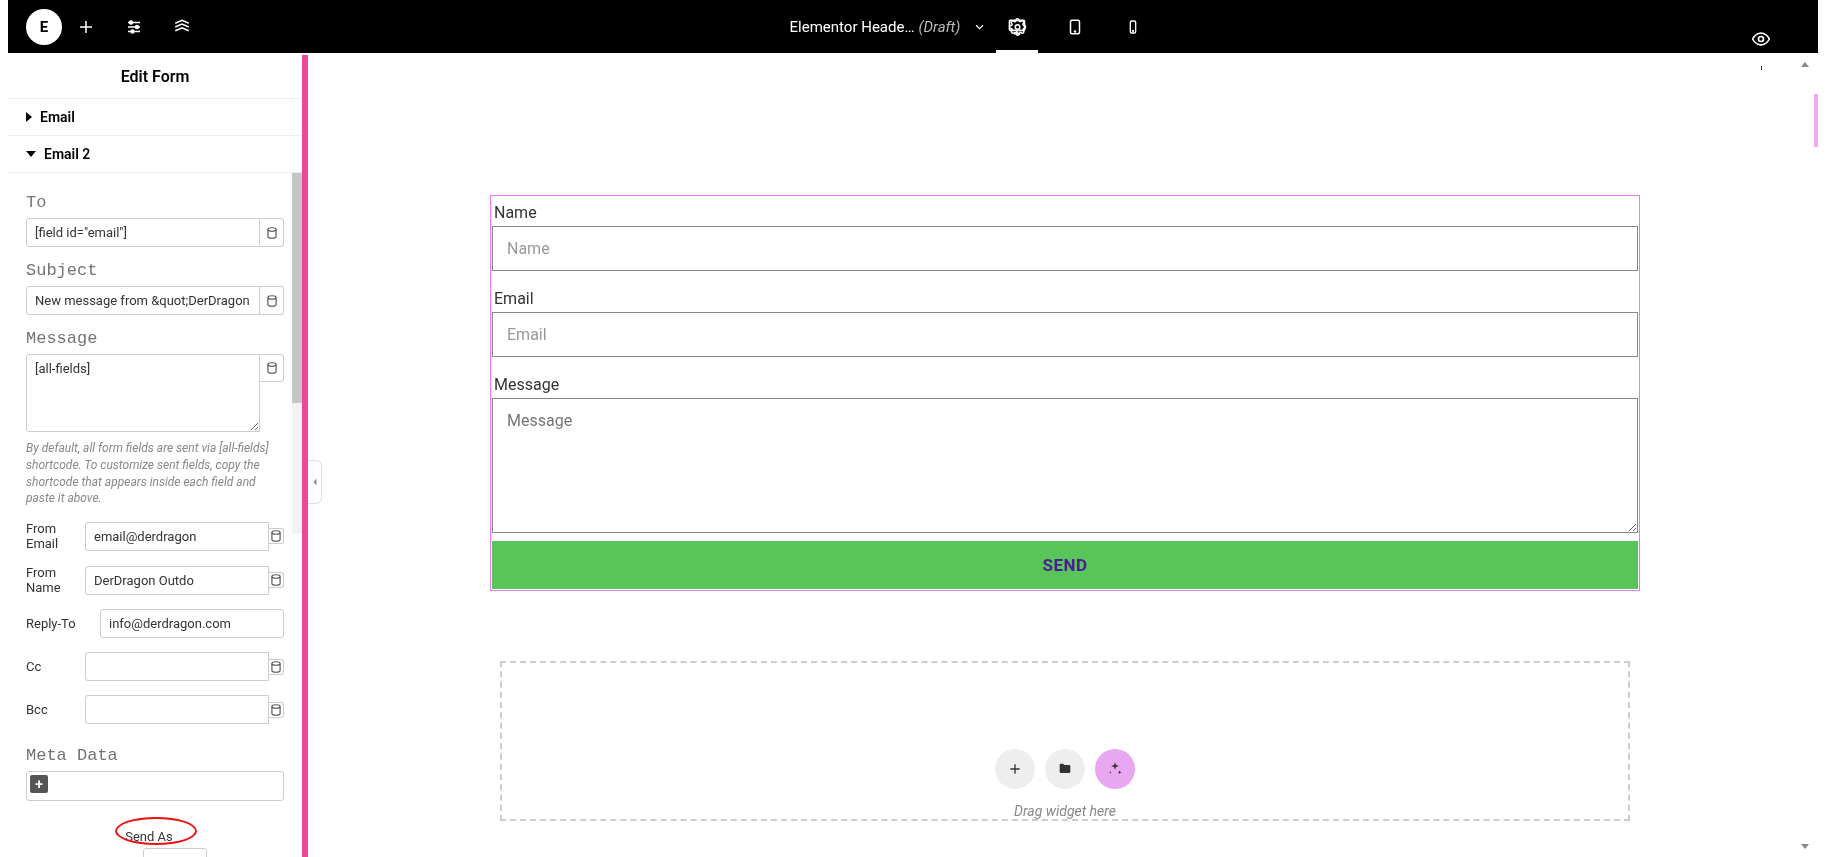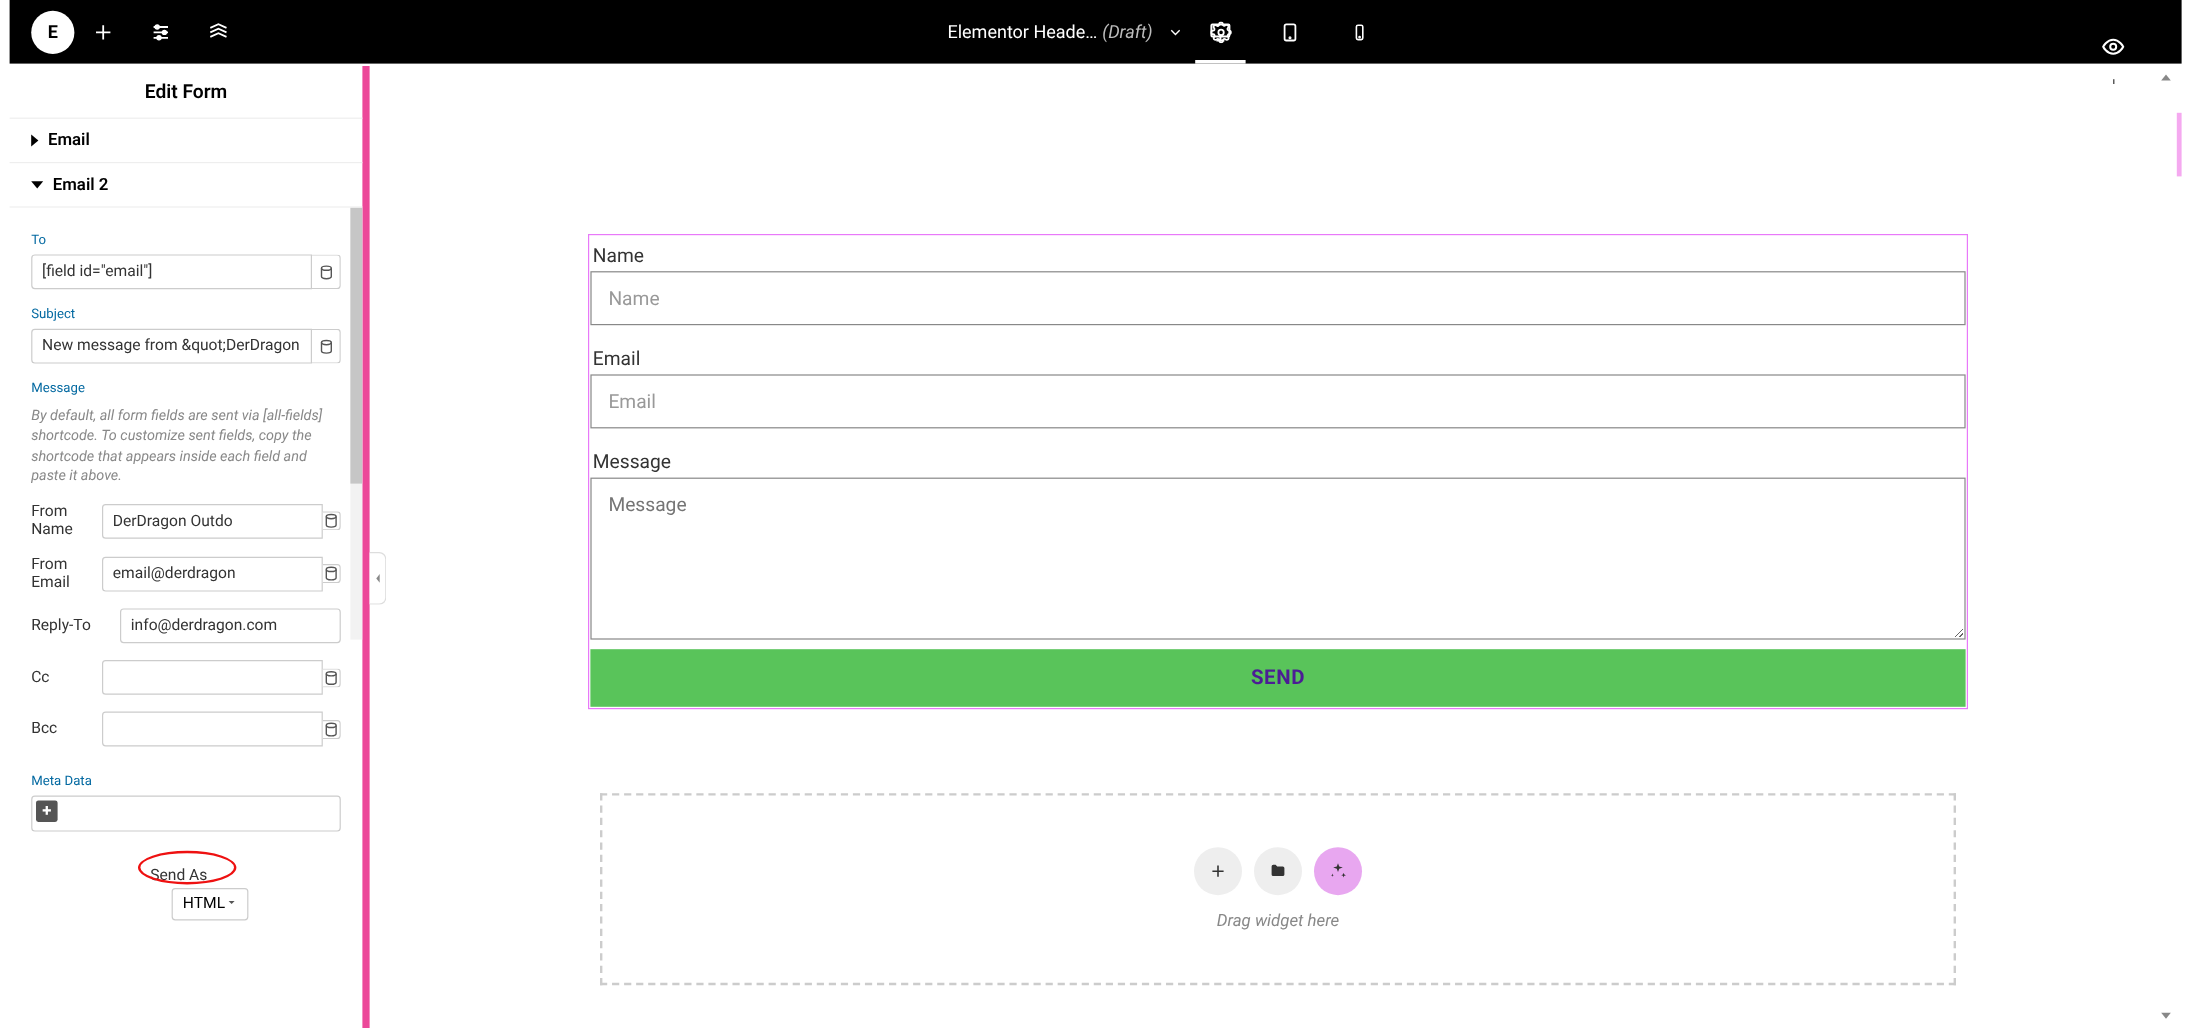--- a/index.html
+++ b/index.html
@@ -33,21 +33,21 @@
   .panel-title { text-align:center; font-size:16px; font-weight:600; padding:12px 0; border-bottom:1px solid #eee;}
   .section-row { display:flex; align-items:center; gap:8px; padding:10px 18px; font-size:14px; font-weight:600; border-bottom:1px solid #eee; cursor:pointer;}
   .caret { width:0;height:0;display:inline-block;}
   .caret.right { border-top:5px solid transparent;border-bottom:5px solid transparent;border-left:6px solid #000;}
   .caret.down { border-left:5px solid transparent;border-right:5px solid transparent;border-top:6px solid #000;}
 
   .panel-body { height: calc(100% - 105px); overflow:hidden; position:relative; padding:6px 18px 20px 18px;}
   .scroll-track { position:absolute; right:0; top:0; width:10px; height:360px; background:#f2f2f2; }
   .scroll-thumb { position:absolute; right:0; top:0; width:10px; height:230px; background:#c6c6c6; border-radius:0;}
 
-  .fld-label { font-size:11px; color:#0369a1; margin-top:14px; margin-bottom:6px; display:block;}
+  .fld-label { font-size:17px; color:#737373; margin-top:14px; margin-bottom:6px; display:block;font-family:Liberation Mono, monospace;}
   .input-row { display:flex; align-items:stretch; gap:0;}
   .txt, .txtarea, .sel { flex:1; border:1px solid #ccc; background:#fff; font-size:13px; padding:6px 8px; color:#333; border-radius:3px 0 0 3px;}
   .txtarea { min-height:78px; resize:both; border-radius:3px 0 0 3px;}
   .mini-btn { width:24px; border:1px solid #ccc; border-left:none; background:#fff; display:flex;align-items:center;justify-content:center; color:#555; cursor:pointer; border-radius:0 3px 3px 0;}
   .mini-btn svg{width:14px;height:14px;}
 
   .row-half { display:flex; align-items:center; margin-top:14px;}
   .row-half .half-label{ width:120px; font-size:13px; color:#333;}
   .row-half .txt { border-radius:3px 0 0 3px;}
 
@@ -67,21 +67,21 @@
 
   
   .canvas { position:absolute; left:330px; right:12px; top:70px; bottom:0; background:#fff; overflow:auto;}
   .form-outline{ margin:125px auto 0 160px; width:1150px; border:1px solid #e879f9; padding:1px;}
   .form-label{ font-size:16px; color:#333; margin:6px 0 4px 2px;}
   .form-input{ width:100%; border:1px solid #888; padding:12px 14px; font-size:16px; color:#888;}
   .form-input::placeholder{color:#999;}
   .form-ta{ width:100%; border:1px solid #888; padding:12px 14px; font-size:16px; height:135px; resize:both;}
   .send-btn{ width:100%; background:#59c45a; color:#4c1d95; font-weight:700; text-align:center; padding:14px 0; font-size:17px; letter-spacing:0.5px; cursor:pointer; margin-top:4px;}
 
-  .dropzone{ margin:70px auto 0 170px; width:1130px; height:160px; border:2px dashed #ccc; display:flex; flex-direction:column; align-items:center; justify-content:center; gap:14px;}
+  .dropzone{ margin:70px auto 0 170px; width:1130px; height:160px; border:2px dashed #ccc; display:flex; flex-direction:column; align-items:center; justify-content:flex-end; gap:14px;}
   .dz-icons{ display:flex; gap:10px;}
   .dz-ic{ width:40px;height:40px;border-radius:50%;background:#eee;display:flex;align-items:center;justify-content:center;cursor:pointer;}
   .dz-ic.pink{ background:#e8a7f0;}
   .dz-text{ font-size:14px; color:#888; font-style:italic;}
   
   .canvas-scroll-up{position:absolute; right:14px; top:58px; width:14px;height:14px; cursor:pointer; display:flex;align-items:center;justify-content:center;}
   .canvas-scroll-dn{position:absolute; right:14px; bottom:4px; width:14px;height:14px; cursor:pointer; display:flex;align-items:center;justify-content:center;}
 </style>
 </head>
 <body>
@@ -215,36 +215,45 @@
       <input class="txt" value="New message from &amp;quot;DerDragon Out" style="">
       <div class="mini-btn">
           <svg viewBox="0 0 24 24" fill="none" stroke="#555" stroke-width="2">
             <ellipse cx="12" cy="6" rx="7" ry="3"></ellipse>
             <path d="M5 6v12c0 1.7 3.1 3 7 3s7-1.3 7-3V6"></path>
           </svg>
         </div>
     </div>
 
     <label class="fld-label">Message</label>
+    <div class="input-row">
+      <textarea class="txtarea" style="">[all-fields]</textarea>
+      <div class="mini-btn" style="align-self:flex-start;height:28px;">
+          <svg viewBox="0 0 24 24" fill="none" stroke="#555" stroke-width="2">
+            <ellipse cx="12" cy="6" rx="7" ry="3"></ellipse>
+            <path d="M5 6v12c0 1.7 3.1 3 7 3s7-1.3 7-3V6"></path>
+          </svg>
+        </div>
+    </div>
     <p class="help-text">By default, all form fields are sent via [all-fields] shortcode. To customize sent fields, copy the shortcode that appears inside each field and paste it above.</p>
+
+    <div class="row-half">
+      <span class="half-label">From Email</span>
+      <input class="txt" value="email@derdragon" style="">
+      <div class="mini-btn">
+          <svg viewBox="0 0 24 24" fill="none" stroke="#555" stroke-width="2">
+            <ellipse cx="12" cy="6" rx="7" ry="3"></ellipse>
+            <path d="M5 6v12c0 1.7 3.1 3 7 3s7-1.3 7-3V6"></path>
+          </svg>
+        </div>
+    </div>
 
     <div class="row-half">
       <span class="half-label">From Name</span>
       <input class="txt" value="DerDragon Outdo" style="">
-      <div class="mini-btn">
-          <svg viewBox="0 0 24 24" fill="none" stroke="#555" stroke-width="2">
-            <ellipse cx="12" cy="6" rx="7" ry="3"></ellipse>
-            <path d="M5 6v12c0 1.7 3.1 3 7 3s7-1.3 7-3V6"></path>
-          </svg>
-        </div>
-    </div>
-
-    <div class="row-half">
-      <span class="half-label">From Email</span>
-      <input class="txt" value="email@derdragon" style="">
       <div class="mini-btn">
           <svg viewBox="0 0 24 24" fill="none" stroke="#555" stroke-width="2">
             <ellipse cx="12" cy="6" rx="7" ry="3"></ellipse>
             <path d="M5 6v12c0 1.7 3.1 3 7 3s7-1.3 7-3V6"></path>
           </svg>
         </div>
     </div>
 
     <div class="row-half">
       <span class="half-label">Reply-To</span>

